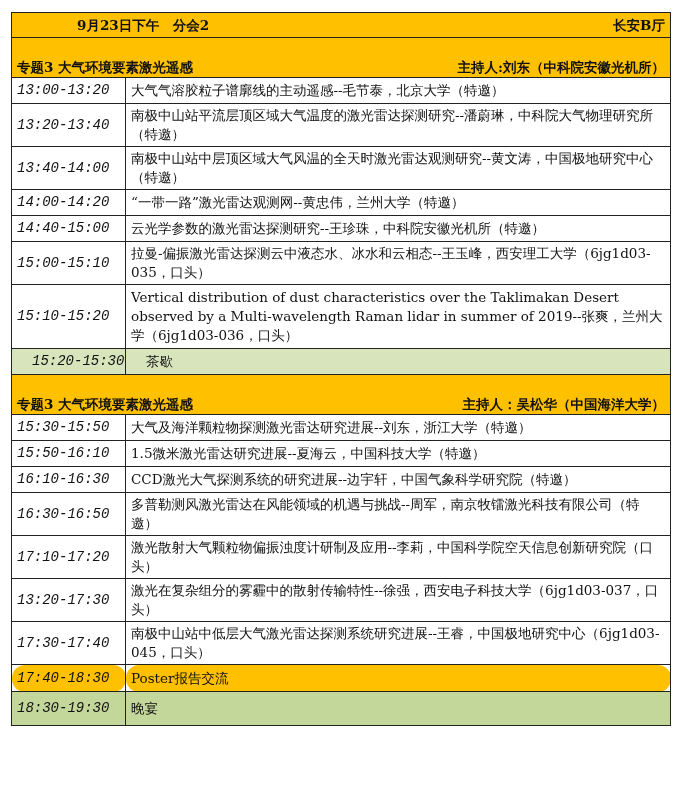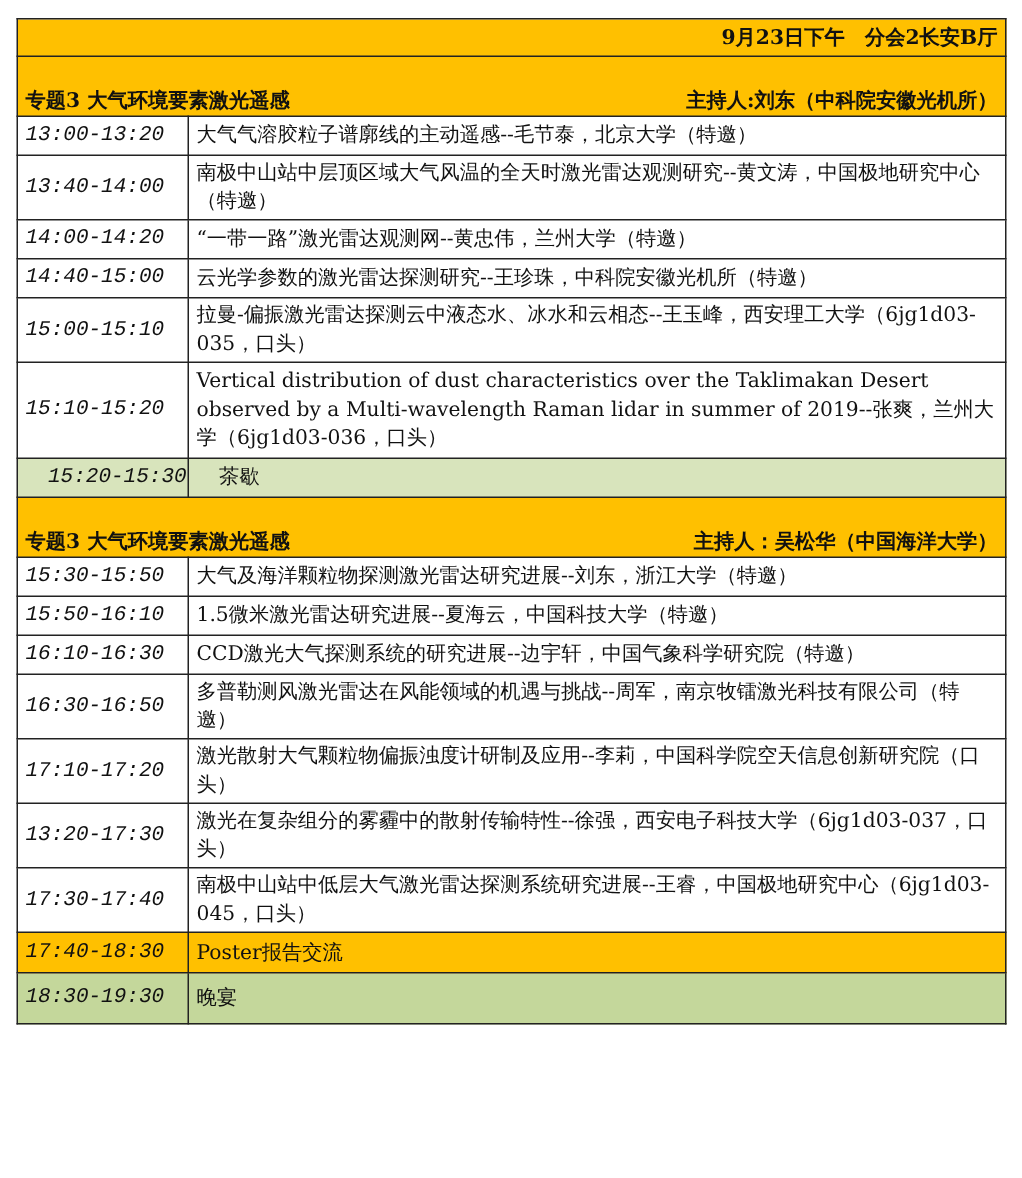--- a/index.html
+++ b/index.html
@@ -6,28 +6,28 @@
   body { width:681px; height:785px; position:relative; overflow:hidden;
          font-family:"DejaVu Serif","Liberation Serif",serif; color:#111; }
   table.sched { position:absolute; left:11px; top:12px; width:660px;
         border-collapse:collapse; table-layout:fixed; font-size:13.5px; }
   table.sched td { border:1px solid #222; padding:0 5px; vertical-align:middle; line-height:19px; }
   col.c-time { width:114px; }
   .time { font-family:"Liberation Mono","DejaVu Sans Mono",monospace; font-size:14px; white-space:nowrap;font-style:italic; }
   .title { }
   tr.hdr td { background:#FFC000; font-weight:bold; height:24px; }
   tr.hdr .hdr-inner { display:flex; justify-content:space-between; align-items:center; }
-  tr.hdr .hdr-center { flex:1; text-align:right; padding-left:60px; }
+  tr.hdr .hdr-center { flex:1; text-align:left; padding-left:60px; }
   tr.topic td { background:#FFC000; font-weight:bold; height:24px; }
   tr.topic .topic-inner { display:flex; justify-content:space-between;margin-top:20px; }
   tr.h1 td { height:25px; }
   tr.h2 td { height:42px; }
   tr.h3 td { height:63px; }
   tr.tea td { background:#D8E4BC; height:25px;padding-left:20px; }
-  tr.poster td { background:#FFC000; height:26px; }
+  tr.poster td { background:#FFC000; height:26px;border-radius:13px; }
   tr.dinner td { background:#C4D79B; height:33px; }
 </style>
 </head>
 <body>
 
 <table class="sched">
   <colgroup>
       <col class="c-time">
       <col>
     </colgroup>
@@ -46,20 +46,24 @@
         <div class="topic-inner">
           <span>专题3 大气环境要素激光遥感</span>
           <span>主持人:刘东（中科院安徽光机所）</span>
         </div>
       </td>
     </tr>
 
     <tr class="h1">
       <td class="time">13:00-13:20</td>
       <td class="title">大气气溶胶粒子谱廓线的主动遥感--毛节泰，北京大学（特邀）</td>
+    </tr>
+    <tr class="h2">
+      <td class="time">13:20-13:40</td>
+      <td class="title">南极中山站平流层顶区域大气温度的激光雷达探测研究--潘蔚琳，中科院大气物理研究所（特邀）</td>
     </tr>
     <tr class="h2">
       <td class="time">13:40-14:00</td>
       <td class="title">南极中山站中层顶区域大气风温的全天时激光雷达观测研究--黄文涛，中国极地研究中心（特邀）</td>
     </tr>
     <tr class="h1">
       <td class="time">14:00-14:20</td>
       <td class="title">“一带一路”激光雷达观测网--黄忠伟，兰州大学（特邀）</td>
     </tr>
     <tr class="h1">

